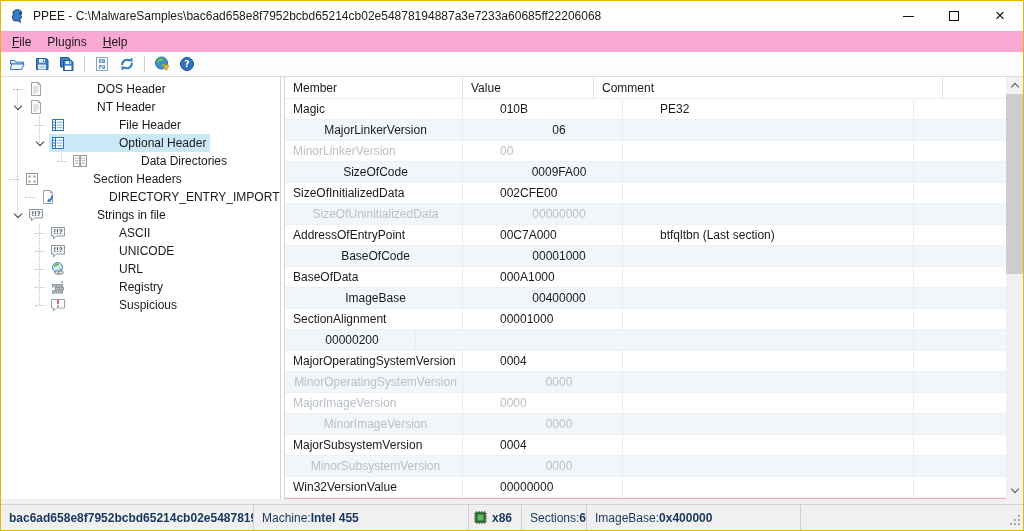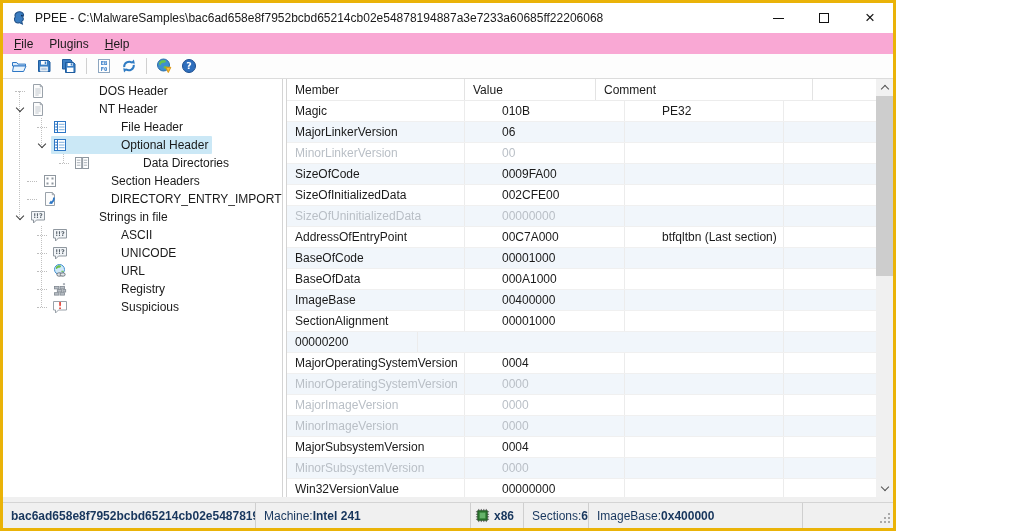--- a/index.html
+++ b/index.html
@@ -1,19 +1,19 @@
 <!DOCTYPE html>
 <html><head>
 <meta charset="utf-8">
 <style>
   * { margin:0; padding:0; box-sizing:border-box; }
   html,body { width:1024px; height:531px; background:#fff; }
   body { font-family:"Liberation Sans","DejaVu Sans",sans-serif; font-size:12px; color:#1a1a1a; }
 
-  .window { width:896px; height:531px; border:3px solid #eab308; background:#fff;
+  .window { width:1024px; height:531px; border:1px solid #eab308; background:#fff;
             display:flex; flex-direction:column; position:relative; overflow:hidden; }
 
   
   .titlebar { height:30px; flex:0 0 auto; display:flex; align-items:center; padding-left:8px; background:#fff; }
   .title-icon { width:17px; height:17px; margin-right:7px; flex:0 0 auto; }
   .title-text { white-space:nowrap; overflow:hidden; }
   .win-controls { margin-left:auto; display:flex; height:100%; }
   .win-btn { width:46px; display:flex; align-items:center; justify-content:center; }
   .glyph-min { width:11px; height:1px; background:#111; }
   .glyph-max { width:10px; height:10px; border:1px solid #111; }
@@ -45,29 +45,29 @@
   .chev { width:6px; height:6px; border-right:1.6px solid #3c3c3c; border-bottom:1.6px solid #3c3c3c;
           transform:rotate(45deg); margin-top:-3px; }
   .stub { width:10px; border-top:1px dotted #bdbdbd; }
   .sel-wrap { display:flex; align-items:center; padding:1px 4px 1px 1px; border-radius:1px;gap:48px; }
   .tree-row.selected .sel-wrap { background:#CBE8F6; }
   .ticon { width:16px; height:16px; margin-right:5px; flex:0 0 auto; }
   .ticon svg { width:16px; height:16px; display:block; }
   .guide { position:absolute; width:0; border-left:1px dotted #c2c2c2; z-index:0; }
 
   
-  .lv { position:absolute; top:0; left:0; right:17px; bottom:0; overflow:hidden; background:#7f1d1d; }
+  .lv { position:absolute; top:0; left:0; right:17px; bottom:0; overflow:hidden; background:#f9a8d4; }
   .lvheader { height:22px; display:flex; border-bottom:1px solid #ececec; background:#fff; }
   .hcell { padding:4px 4px 0 8px; border-right:1px solid #e3e3e3; white-space:nowrap; overflow:hidden; }
   .c-member { width:178px; flex:0 0 auto; }
   .c-value { width:131px; flex:0 0 auto; }
   .c-comment { flex:1 1 auto; min-width:0; }
   .c-fill { width:63px; flex:0 0 auto; border-right:none !important; }
   .trow { height:21px; display:flex; border-bottom:1px solid #f0f0f0; background:#fff;gap:29px; }
-  .trow.alt { background:#F1F6FB; }
+  .trow.alt { background:#F1F6FB;text-align:center; }
   .trow .cell { padding:3px 4px 0 8px; white-space:nowrap; overflow:hidden; border-right:1px solid #ececec; }
   .trow .c-fill { border-right:none; }
   .trow.dim .c-member, .trow.dim .c-value { color:#b9bfc6; }
 
   
   .vscroll { position:absolute; top:0; right:0; bottom:0; width:17px; background:#f0f0f0; }
   .sb-btn { position:absolute; left:0; width:17px; height:17px; background:#f1f1f1;
             display:flex; align-items:center; justify-content:center; }
   .sb-up { top:0; } .sb-down { bottom:0; }
   .chev-up { width:6px; height:6px; border-left:1.6px solid #515151; border-top:1.6px solid #515151;
@@ -292,21 +292,21 @@
                 <rect x="1.5" y="2.5" width="6.2" height="11" fill="#fff" stroke="#8f979f"></rect>
                 <rect x="8.6" y="2.5" width="5.9" height="11" fill="#fff" stroke="#8f979f"></rect>
                 <g stroke="#aab1b8">
                   <path d="M2.8 5.2h3.6M2.8 7.7h3.6M2.8 10.2h3.6M9.8 5.2h3.4M9.8 7.7h3.4M9.8 10.2h3.4"></path>
                 </g>
               </svg>
             </span>
             <span class="tlabel">Data Directories</span>
           </span>
         </div>
-        <div class="tree-row" style="padding-left: 20px;">
+        <div class="tree-row" style="padding-left: 4px;">
           <span class="slot">
             <span class="stub"></span>
           </span>
           <span class="sel-wrap">
             <span class="ticon">
               <svg viewBox="0 0 16 16">
                 <rect x="2.5" y="2.5" width="11" height="11" fill="#fff" stroke="#8f979f"></rect>
                 <g fill="#8f979f">
                   <rect x="4.5" y="4.5" width="2" height="2"></rect>
                   <rect x="9.5" y="4.5" width="2" height="2"></rect>
@@ -563,21 +563,21 @@
             <span class="chev-down"></span>
           </div>
       </div>
     </div>
   </div>
 
   <div class="statusbar">
     <div class="sseg s1">bac6ad658e8f7952bcbd65214cb02e5487819</div>
     <div class="sseg s2">
       <span>Machine: </span>
-      <span class="bold">Intel 241</span>
+      <span class="bold">Intel 455</span>
     </div>
     <div class="sseg s3">
       <span class="chip">
         <svg viewBox="0 0 16 16">
             <g stroke="#555">
               <path d="M4 1v2M6.7 1v2M9.4 1v2M12 1v2M4 13v2M6.7 13v2M9.4 13v2M12 13v2M1 4h2M1 6.7h2M1 9.4h2M1 12h2M13 4h2M13 6.7h2M13 9.4h2M13 12h2"></path>
             </g>
             <rect x="3" y="3" width="10" height="10" fill="#2f7d32" stroke="#1b4d1e"></rect>
             <rect x="5" y="5" width="6" height="6" fill="#66b36a"></rect>
           </svg>

